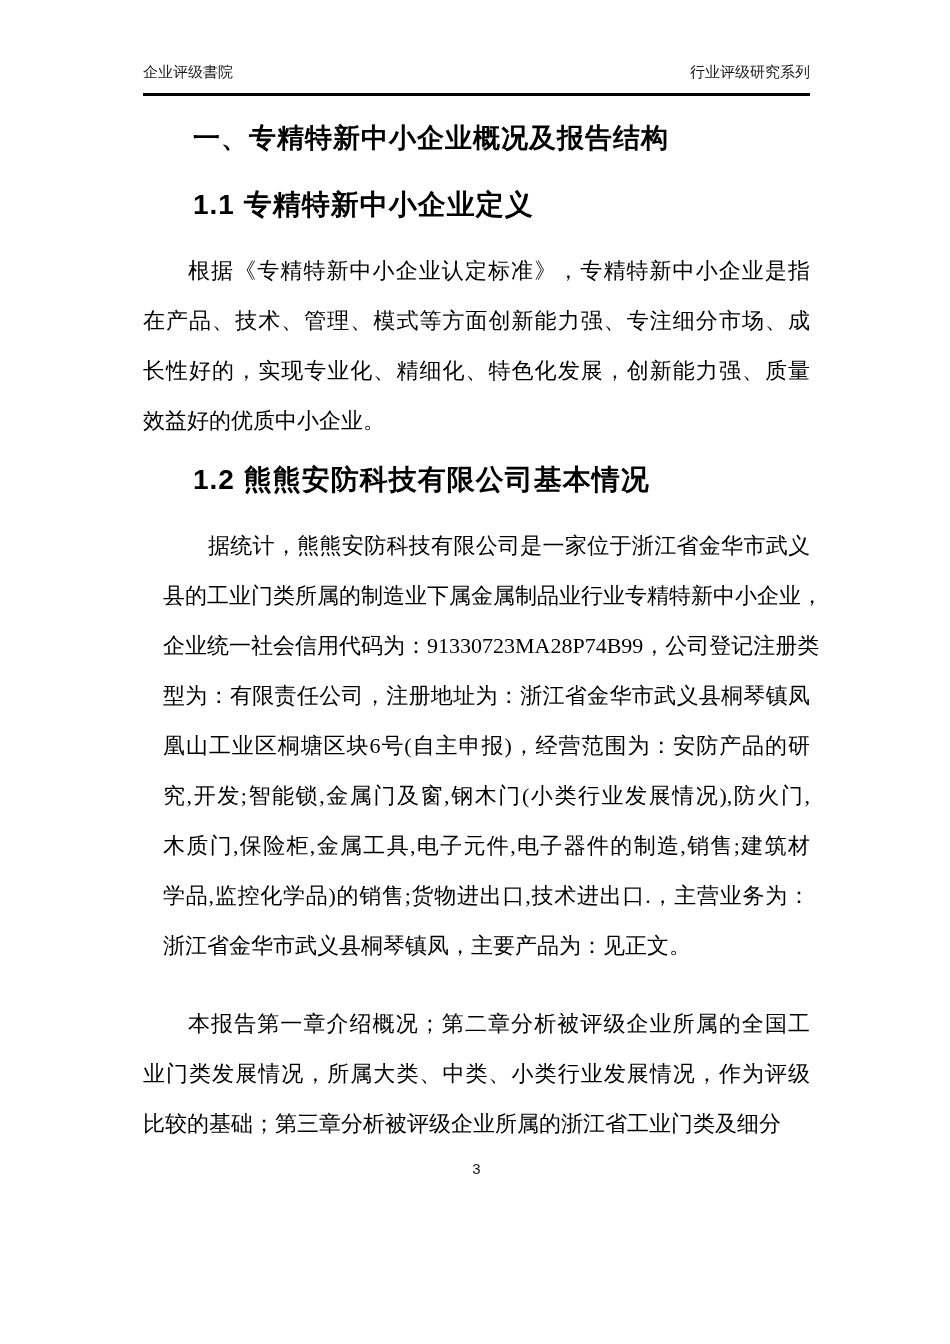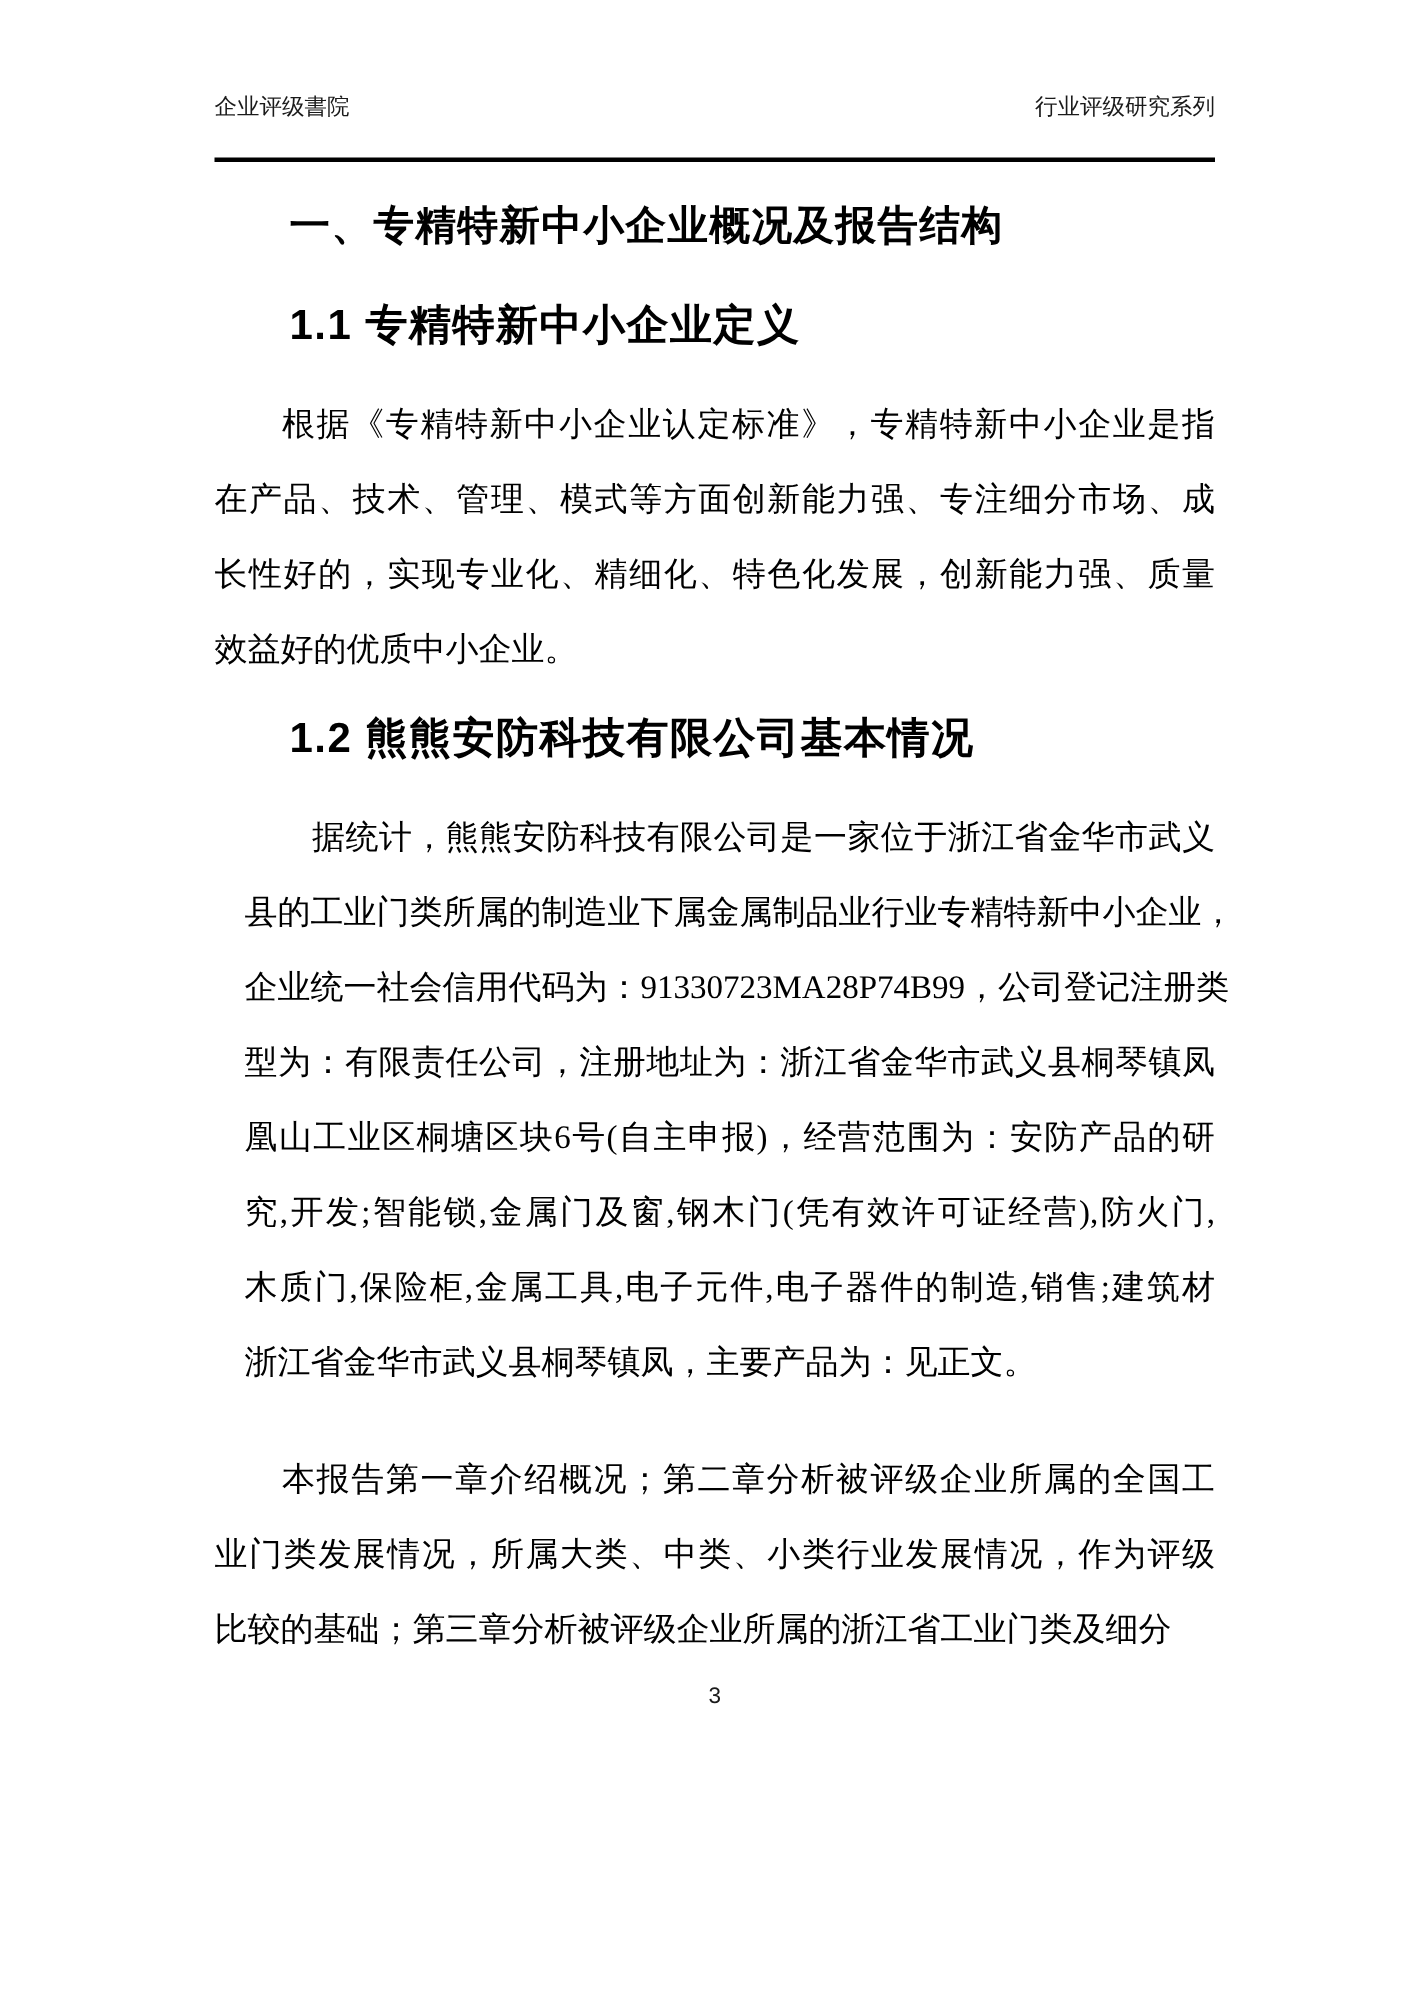--- a/index.html
+++ b/index.html
@@ -17,21 +17,21 @@
     font-family: "Liberation Serif", "DejaVu Serif", serif;
   }
   .content {
     position: relative;
     margin-left: 143px;
     width: 667px;
   }
   
   .header {
     margin-top: 62px;
-    padding-bottom: 23px;
+    padding-bottom: 11px;
     border-bottom: 3px solid #000;
     display: flex;
     justify-content: space-between;
     align-items: flex-end;
     font-family: "Liberation Sans", "DejaVu Sans", sans-serif;
     font-size: 15px;
     line-height: 20px;
     color: #1a1a1a;
   }
   
@@ -102,22 +102,23 @@
         <div class="line">效益好的优质中小企业。</div>
       </div>
 
     <div class="h2 h2-12">1.2 熊熊安防科技有限公司基本情况</div>
     <div class="para para-2">
         <div class="line">据统计，熊熊安防科技有限公司是一家位于浙江省金华市武义</div>
         <div class="line">县的工业门类所属的制造业下属金属制品业行业专精特新中小企业，</div>
         <div class="line">企业统一社会信用代码为：91330723MA28P74B99，公司登记注册类</div>
         <div class="line">型为：有限责任公司，注册地址为：浙江省金华市武义县桐琴镇凤</div>
         <div class="line">凰山工业区桐塘区块6号(自主申报)，经营范围为：安防产品的研</div>
-        <div class="line">究,开发;智能锁,金属门及窗,钢木门(凭有效许可证经营),防火门,</div>
+        <div class="line">究,开发;智能锁,金属门及窗,钢木门(小类行业发展情况),防火门,</div>
         <div class="line">木质门,保险柜,金属工具,电子元件,电子器件的制造,销售;建筑材</div>
+        <div class="line">学品,监控化学品)的销售;货物进出口,技术进出口.，主营业务为：</div>
         <div class="line">浙江省金华市武义县桐琴镇凤，主要产品为：见正文。</div>
       </div>
 
     <div class="para para-3">
         <div class="line">本报告第一章介绍概况；第二章分析被评级企业所属的全国工</div>
         <div class="line">业门类发展情况，所属大类、中类、小类行业发展情况，作为评级</div>
         <div class="line">比较的基础；第三章分析被评级企业所属的浙江省工业门类及细分</div>
       </div>
 
     <div class="footer">3</div>

